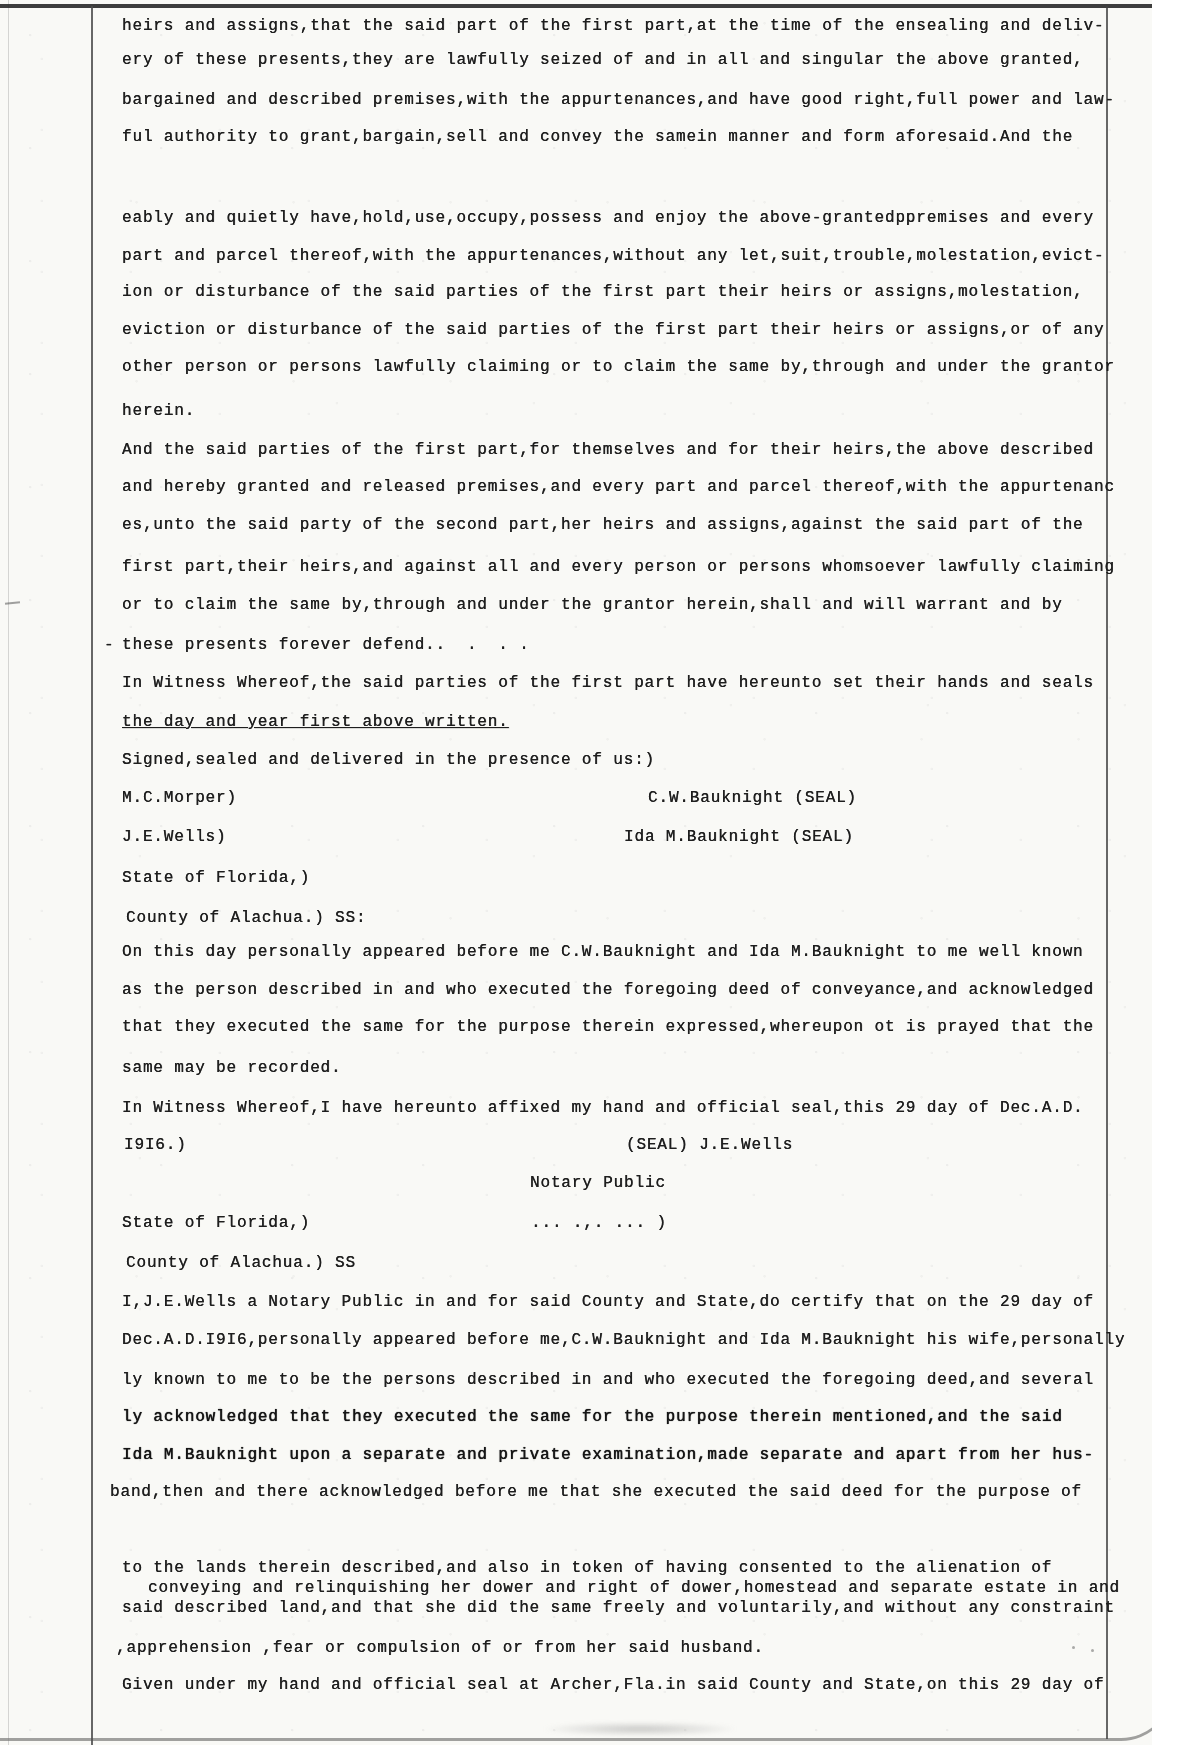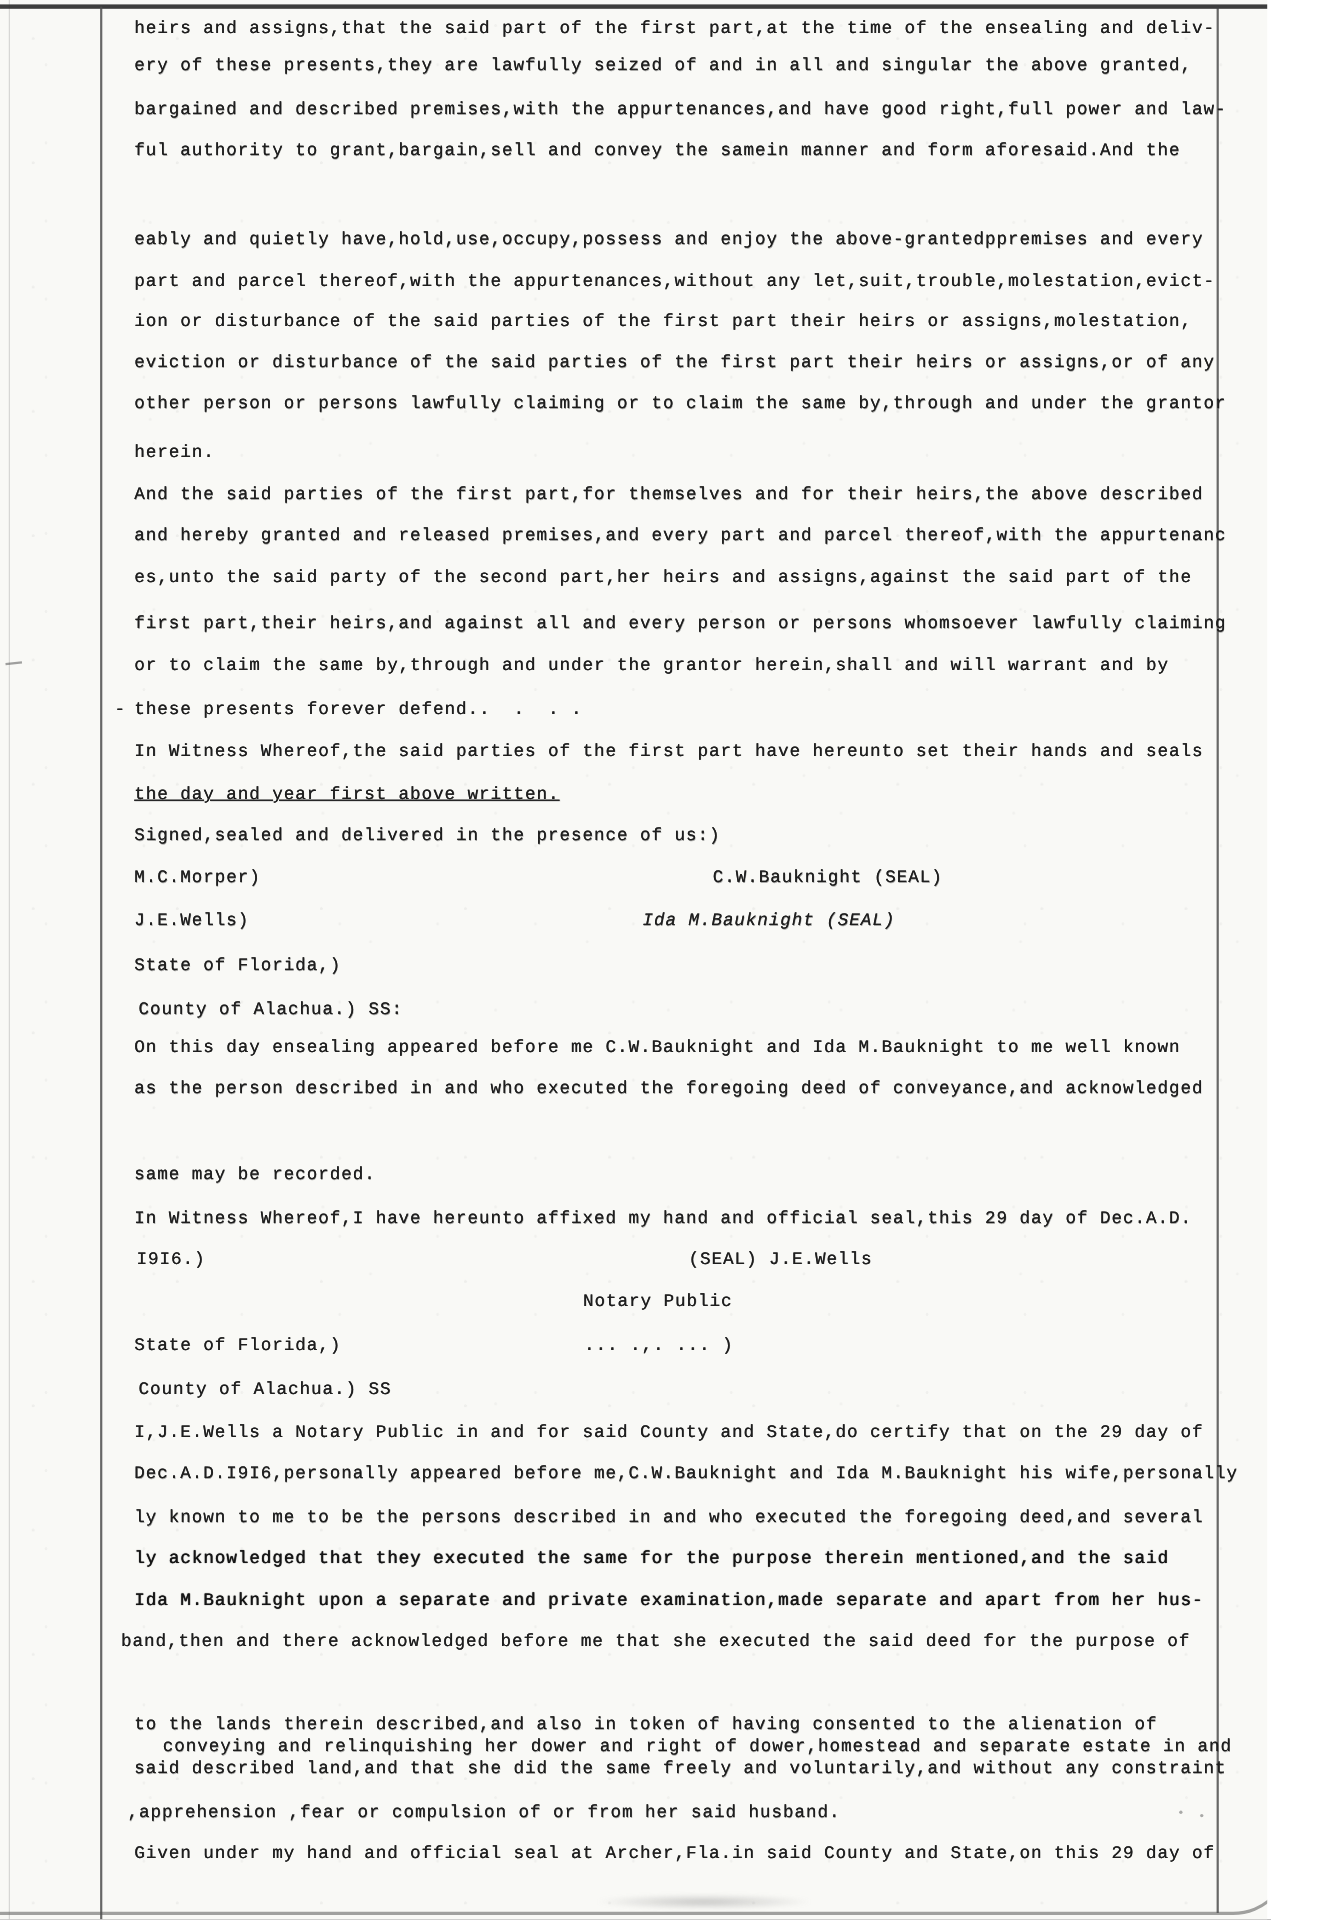--- a/index.html
+++ b/index.html
@@ -78,25 +78,26 @@
       <div class="seg" style="left: 122px; top: 559px;">first part,their heirs,and against all and every person or persons whomsoever lawfully claiming</div>
       <div class="seg" style="left: 122px; top: 597px;">or to claim the same by,through and under the grantor herein,shall and will warrant and by</div>
       <div class="seg" style="left: 104px; top: 637px;">-</div>
       <div class="seg" style="left: 122px; top: 637px;">these presents forever defend..  .  . .</div>
       <div class="seg" style="left: 122px; top: 675px;">In Witness Whereof,the said parties of the first part have hereunto set their hands and seals</div>
       <div class="seg" style="left: 122px; top: 714px; text-decoration: underline;">the day and year first above written.</div>
       <div class="seg" style="left: 122px; top: 752px;">Signed,sealed and delivered in the presence of us:)</div>
       <div class="seg" style="left: 122px; top: 790px;">M.C.Morper)</div>
       <div class="seg" style="left: 648px; top: 790px;">C.W.Bauknight (SEAL)</div>
       <div class="seg" style="left: 122px; top: 829px;">J.E.Wells)</div>
-      <div class="seg" style="left: 584px; top: 829px; font-style: italic;">Ida M.Bauknight (SEAL)</div>
+      <div class="seg" style="left: 624px; top: 829px;">Ida M.Bauknight (SEAL)</div>
       <div class="seg" style="left: 122px; top: 870px;">State of Florida,)</div>
       <div class="seg" style="left: 126px; top: 910px;">County of Alachua.) SS:</div>
-      <div class="seg" style="left: 122px; top: 944px;">On this day ensealing appeared before me C.W.Bauknight and Ida M.Bauknight to me well known</div>
+      <div class="seg" style="left: 122px; top: 944px;">On this day personally appeared before me C.W.Bauknight and Ida M.Bauknight to me well known</div>
       <div class="seg" style="left: 122px; top: 982px;">as the person described in and who executed the foregoing deed of conveyance,and acknowledged</div>
+      <div class="seg" style="left: 122px; top: 1019px;">that they executed the same for the purpose therein expressed,whereupon ot is prayed that the</div>
       <div class="seg" style="left: 122px; top: 1060px;">same may be recorded.</div>
       <div class="seg" style="left: 122px; top: 1100px;">In Witness Whereof,I have hereunto affixed my hand and official seal,this 29 day of Dec.A.D.</div>
       <div class="seg" style="left: 124px; top: 1137px;">I9I6.)</div>
       <div class="seg" style="left: 626px; top: 1137px;">(SEAL) J.E.Wells</div>
       <div class="seg" style="left: 530px; top: 1175px;">Notary Public</div>
       <div class="seg" style="left: 122px; top: 1215px;">State of Florida,)</div>
       <div class="seg" style="left: 531px; top: 1215px;">... .,. ... )</div>
       <div class="seg" style="left: 126px; top: 1255px;">County of Alachua.) SS</div>
       <div class="seg" style="left: 122px; top: 1294px;">I,J.E.Wells a Notary Public in and for said County and State,do certify that on the 29 day of</div>
       <div class="seg" style="left: 122px; top: 1332px;">Dec.A.D.I9I6,personally appeared before me,C.W.Bauknight and Ida M.Bauknight his wife,personally</div>

